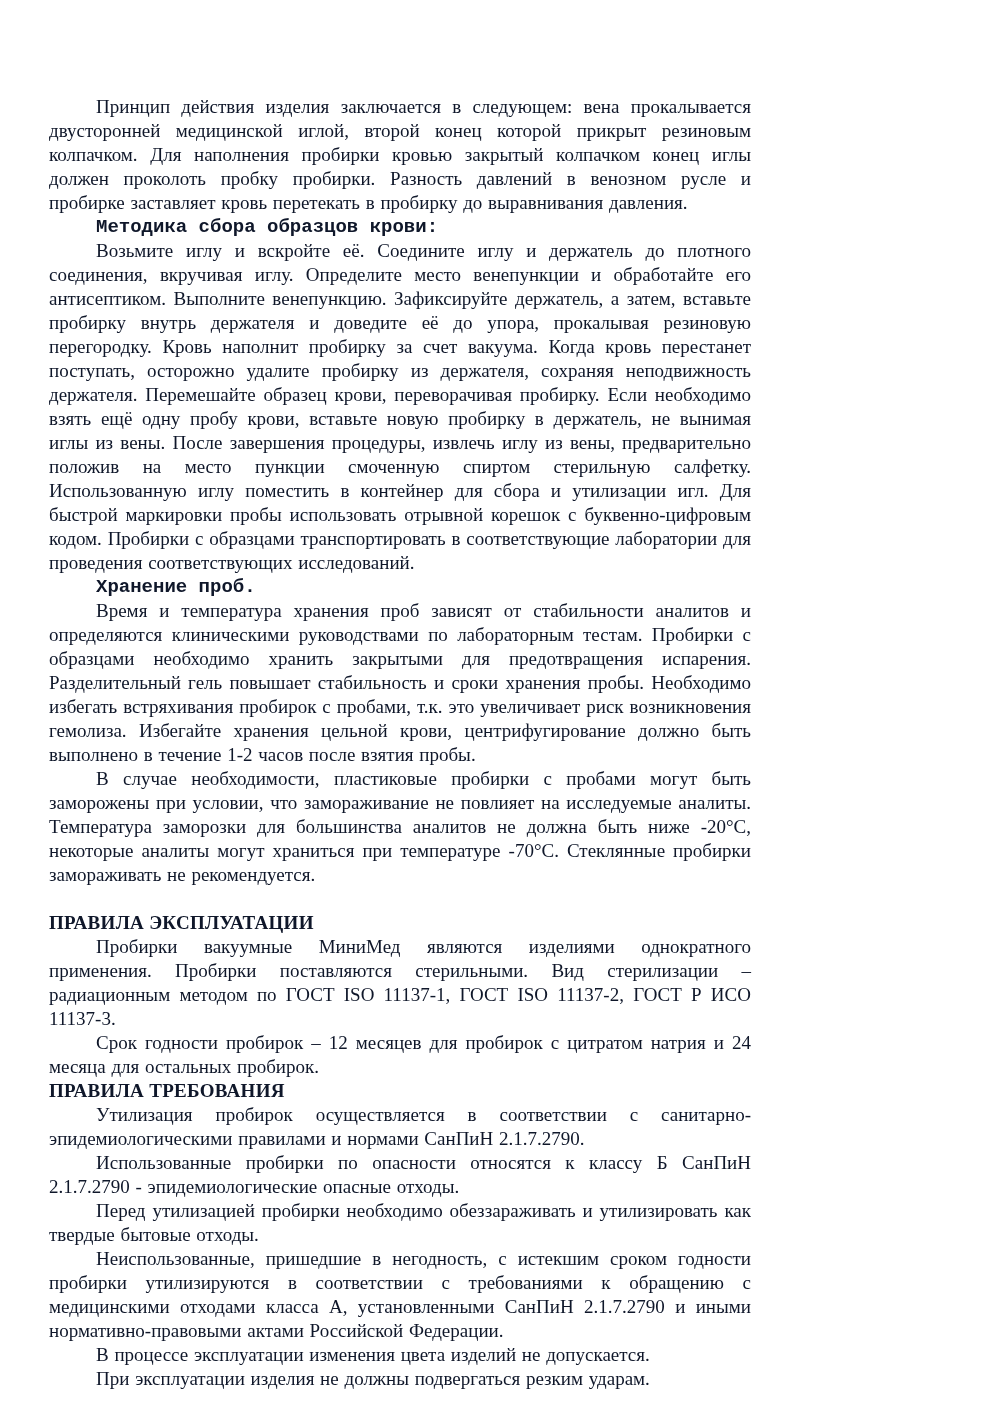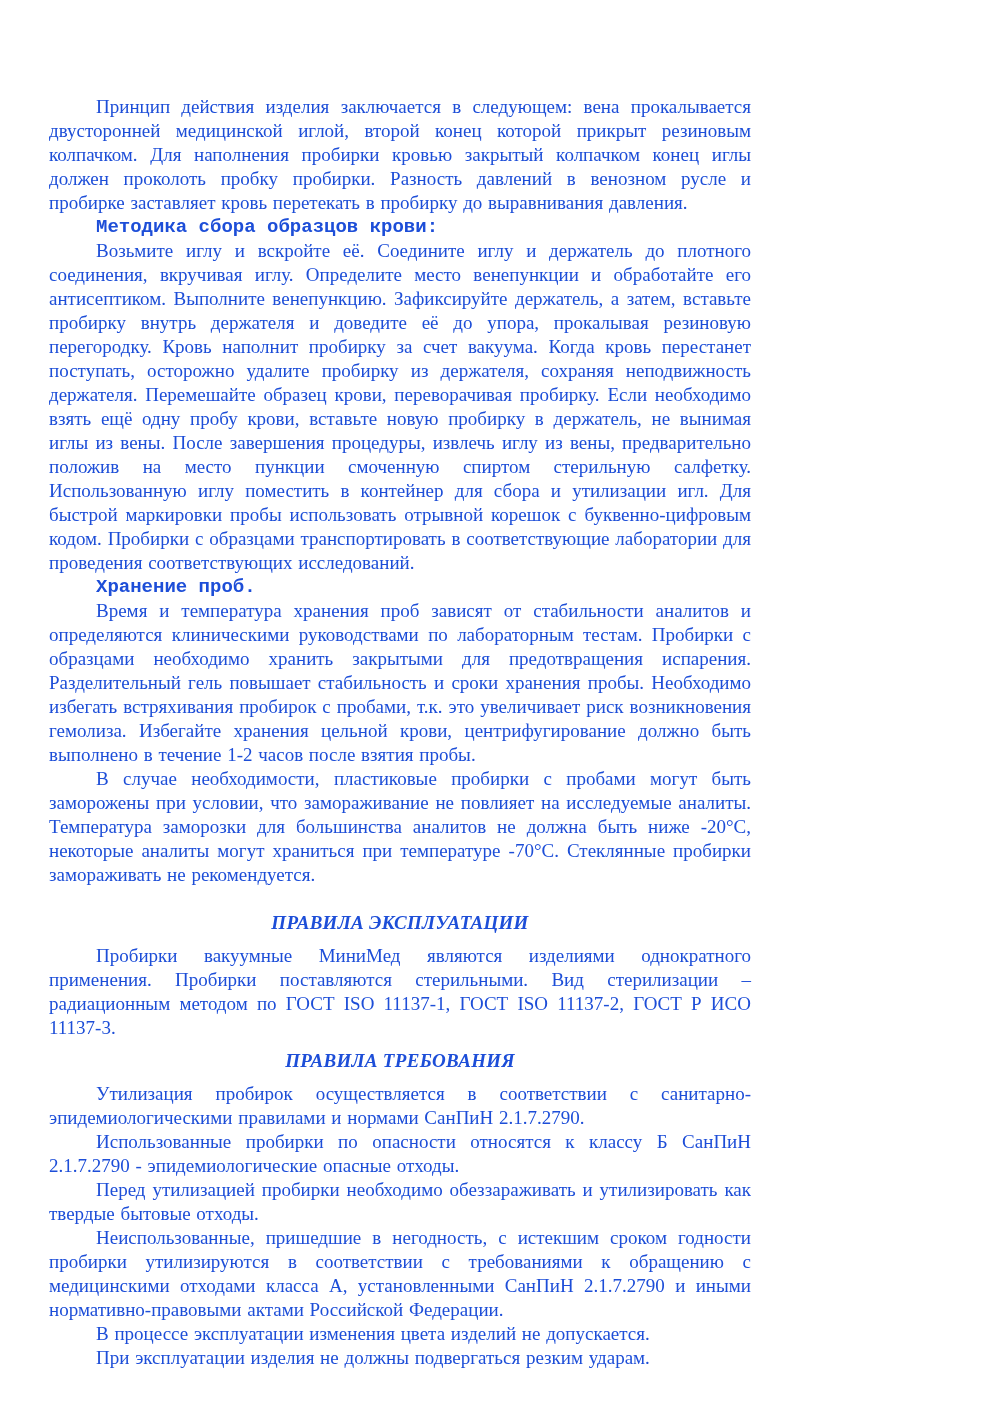--- a/index.html
+++ b/index.html
@@ -6,64 +6,63 @@
     margin: 0;
     padding: 0;
     background: #ffffff;
   }
   .page {
     position: relative;
     box-sizing: border-box;
     width: 873px;
     height: 1414px;
     background: #ffffff;
-    color: #1d4ed8;
+    color: #0f172a;
     font-family: "Liberation Serif", "DejaVu Serif", serif;
     font-size: 19px;
     line-height: 24px;
     padding: 95px 122px 0 49px;
     overflow: hidden;
   }
   .para {
     margin: 0;
     text-align: justify;
     text-indent: 47px;
     word-spacing: 1px;
   }
   .h-inline {
     margin: 0;
     font-weight: bold;
     text-indent: 47px;
     text-align: left;
     font-family: Liberation Mono, monospace;
   }
   .h-center {
-    margin: 9px;
+    margin: 0;
     font-weight: bold;
-    text-align: center;
     text-indent: 0;
     letter-spacing: 0.3px;
-    font-style: italic;
   }
   .gap-above {
     margin-top: 24px;
   }
 </style>
 </head>
 <body>
 
 <div class="page">
   <p class="para">Принцип действия изделия заключается в следующем: вена прокалывается двусторонней медицинской иглой, второй конец которой прикрыт резиновым колпачком. Для наполнения пробирки кровью закрытый колпачком конец иглы должен проколоть пробку пробирки. Разность давлений в венозном русле и пробирке заставляет кровь перетекать в пробирку до выравнивания давления.</p>
   <p class="h-inline">Методика сбора образцов крови:</p>
   <p class="para">Возьмите иглу и вскройте её. Соедините иглу и держатель до плотного соединения, вкручивая иглу. Определите место венепункции и обработайте его антисептиком. Выполните венепункцию. Зафиксируйте держатель, а затем, вставьте пробирку внутрь держателя и доведите её до упора, прокалывая резиновую перегородку. Кровь наполнит пробирку за счет вакуума. Когда кровь перестанет поступать, осторожно удалите пробирку из держателя, сохраняя неподвижность держателя. Перемешайте образец крови, переворачивая пробирку. Если необходимо взять ещё одну пробу крови, вставьте новую пробирку в держатель, не вынимая иглы из вены. После завершения процедуры, извлечь иглу из вены, предварительно положив на место пункции смоченную спиртом стерильную салфетку. Использованную иглу поместить в контейнер для сбора и утилизации игл. Для быстрой маркировки пробы использовать отрывной корешок с буквенно-цифровым кодом. Пробирки с образцами транспортировать в соответствующие лаборатории для проведения соответствующих исследований.</p>
   <p class="h-inline">Хранение проб.</p>
   <p class="para">Время и температура хранения проб зависят от стабильности аналитов и определяются клиническими руководствами по лабораторным тестам. Пробирки с образцами необходимо хранить закрытыми для предотвращения испарения. Разделительный гель повышает стабильность и сроки хранения пробы. Необходимо избегать встряхивания пробирок с пробами, т.к. это увеличивает риск возникновения гемолиза. Избегайте хранения цельной крови, центрифугирование должно быть выполнено в течение 1-2 часов после взятия пробы.</p>
   <p class="para">В случае необходимости, пластиковые пробирки с пробами могут быть заморожены при условии, что замораживание не повлияет на исследуемые аналиты. Температура заморозки для большинства аналитов не должна быть ниже -20°С, некоторые аналиты могут храниться при температуре -70°С. Стеклянные пробирки замораживать не рекомендуется.</p>
   <p class="h-center gap-above">ПРАВИЛА ЭКСПЛУАТАЦИИ</p>
   <p class="para">Пробирки вакуумные МиниМед являются изделиями однократного применения. Пробирки поставляются стерильными. Вид стерилизации – радиационным методом по ГОСТ ISO 11137-1, ГОСТ ISO 11137-2, ГОСТ Р ИСО 11137-3.</p>
+  <p class="para">Срок годности пробирок – 12 месяцев для пробирок с цитратом натрия и 24 месяца для остальных пробирок.</p>
   <p class="h-center">ПРАВИЛА ТРЕБОВАНИЯ</p>
   <p class="para">Утилизация пробирок осуществляется в соответствии с санитарно-эпидемиологическими правилами и нормами СанПиН 2.1.7.2790.</p>
   <p class="para">Использованные пробирки по опасности относятся к классу Б СанПиН 2.1.7.2790 - эпидемиологические опасные отходы.</p>
   <p class="para">Перед утилизацией пробирки необходимо обеззараживать и утилизировать как твердые бытовые отходы.</p>
   <p class="para">Неиспользованные, пришедшие в негодность, с истекшим сроком годности пробирки утилизируются в соответствии с требованиями к обращению с медицинскими отходами класса А, установленными СанПиН 2.1.7.2790 и иными нормативно-правовыми актами Российской Федерации.</p>
   <p class="para">В процессе эксплуатации изменения цвета изделий не допускается.</p>
   <p class="para">При эксплуатации изделия не должны подвергаться резким ударам.</p>
 </div>
 
 </body></html>

